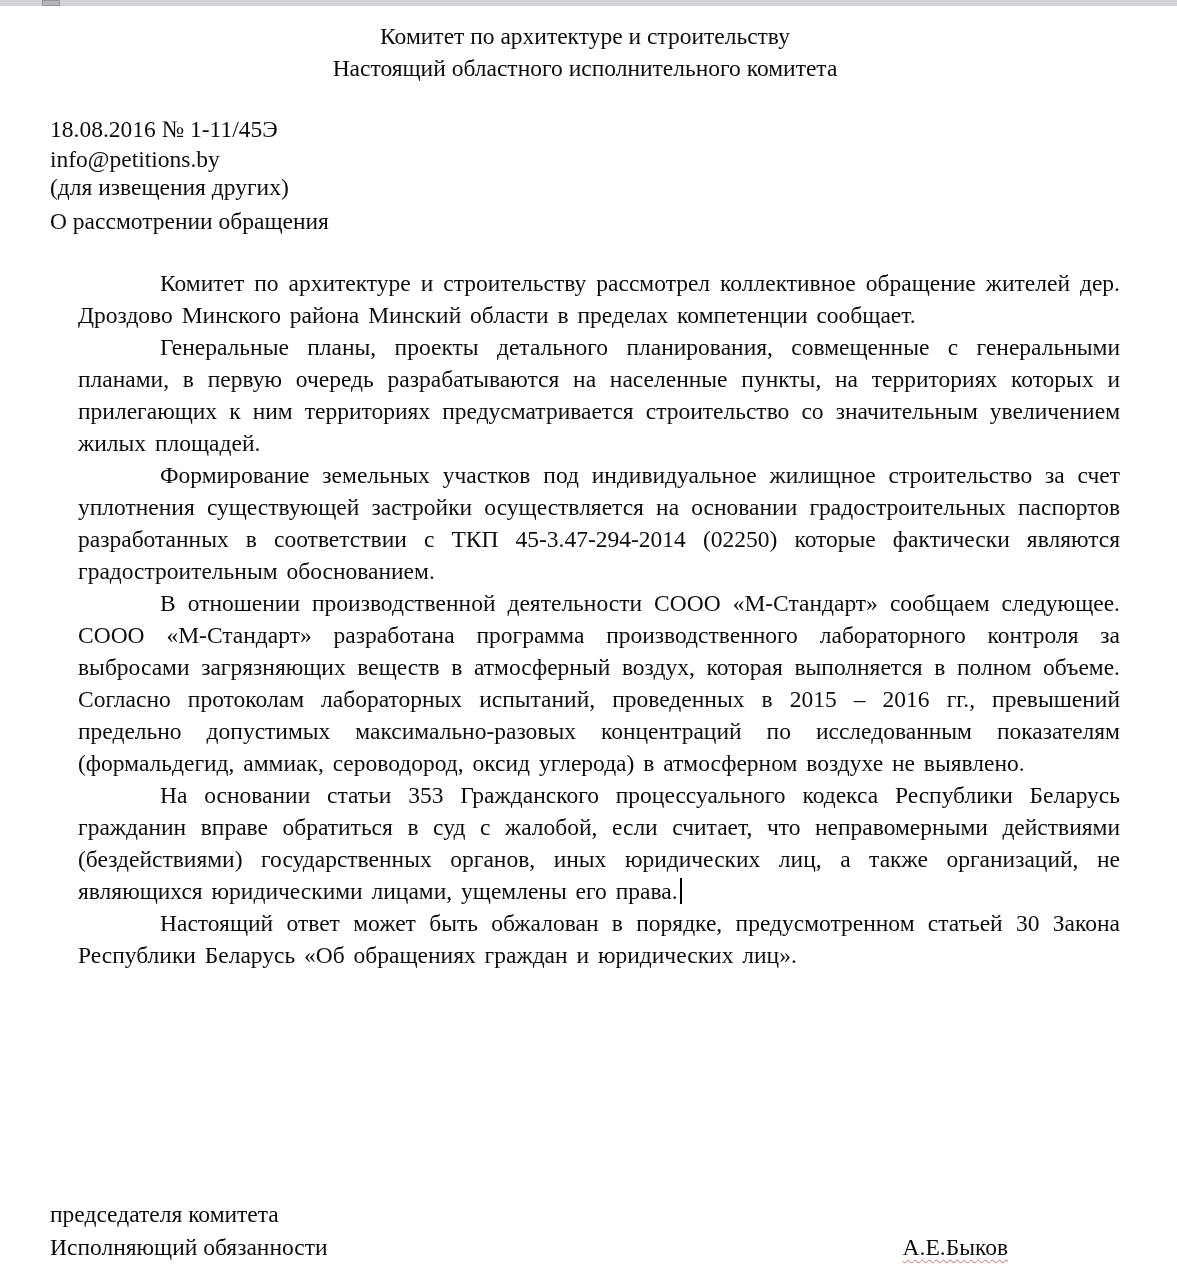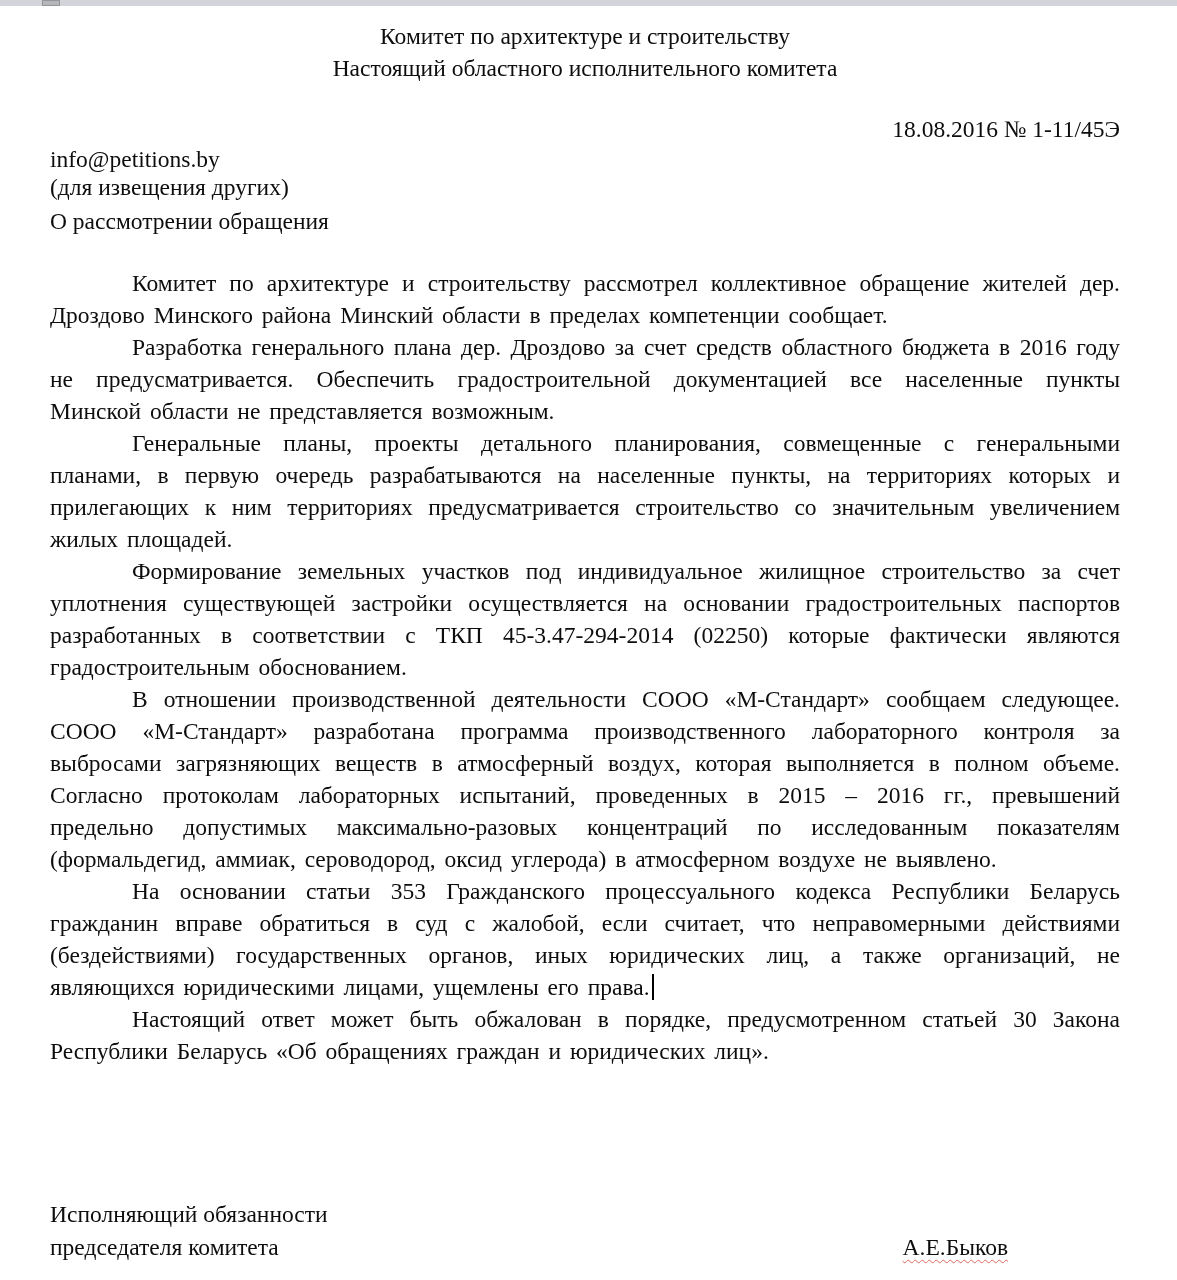--- a/index.html
+++ b/index.html
@@ -30,24 +30,24 @@
     top: 6px; left: 0;
     width: 1177px;
     box-sizing: border-box;
     padding: 14px 57px 0 50px;
     font-family: "Liberation Serif", "DejaVu Serif", serif;
     font-size: 23.5px;
     line-height: 32px;
     color: #0d0d0d;
   }
   .letterhead { text-align: center; }
-  .ref-line { margin-top: 29px; text-align: right; }
+  .ref-line { margin-top: 29px; }
   .addressee { text-align: left; line-height: 28px; }
   .subject { margin-top: 4px; }
-  .body-text { margin-top: 30px; }
+  .body-text { margin-top: 30px; margin-left: 28px; }
   .body-text p {
     margin: 0;
     text-align: justify;
     text-indent: 82px;
     word-spacing: 3px;
   }
   .squiggle-green {
     text-decoration-style: wavy;
     text-decoration-color: #3f9e4a;
     text-decoration-thickness: 1px;
@@ -100,29 +100,28 @@
 
   <div class="addressee">
     <div>info@petitions.by</div>
     <div>(для извещения других)</div>
   </div>
 
   <div class="subject">О рассмотрении обращения</div>
 
   <div class="body-text">
     <p>Комитет по архитектуре и строительству рассмотрел коллективное обращение жителей дер. Дроздово Минского района Минский области в пределах компетенции сообщает.</p>
-    <p>Разработка генерального плана дер. Дроздово за счет средств областного бюджета в 2016 году не предусматривается. Обеспечить градостроительной документацией все населенные пункты Минской области не представляется возможным.</p>
     <p>Генеральные планы, проекты детального планирования, совмещенные с генеральными планами, в первую очередь разрабатываются на населенные пункты, на территориях которых и прилегающих к ним территориях предусматривается строительство со значительным увеличением жилых площадей.</p>
     <p>Формирование земельных участков под индивидуальное жилищное строительство за счет уплотнения существующей застройки осуществляется на основании градостроительных паспортов разработанных в соответствии с ТКП 45-3.47-294-2014 (02250) которые фактически являются градостроительным обоснованием.</p>
     <p><span>В отношении производственной деятельности СООО «М-Стандарт» сообщаем следующее. СООО «М-Стандарт» разработана программа производственного лабораторного </span><span class="squiggle-green">контроля за</span><span> выбросами загрязняющих веществ в атмосферный воздух, которая выполняется в полном объеме. Согласно протоколам лабораторных испытаний, проведенных в 2015 – 2016 гг., превышений предельно допустимых максимально-разовых концентраций по исследованным показателям (формальдегид, аммиак, сероводород, оксид углерода) в атмосферном воздухе не выявлено.</span></p>
     <p><span>На основании статьи 353 Гражданского процессуального кодекса Республики Беларусь гражданин вправе обратиться в суд с жалобой, если считает, что неправомерными действиями (бездействиями) государственных органов, иных юридических лиц, а также организаций, не являющихся юридическими лицами, ущемлены его права.</span><span class="caret"></span></p>
     <p>Настоящий ответ может быть обжалован в порядке, предусмотренном статьей 30 Закона Республики Беларусь «Об обращениях граждан и юридических лиц».</p>
   </div>
 
   <div class="signature">
     <div class="sig-role">
+      <div>председателя комитета</div>
       <div><span class="squiggle-green">Исполняющий</span><span> обязанности</span></div>
-      <div>председателя комитета</div>
     </div>
     <div class="sig-name squiggle-red">А.Е.Быков</div>
   </div>
 
 </div>
 
 </body></html>

